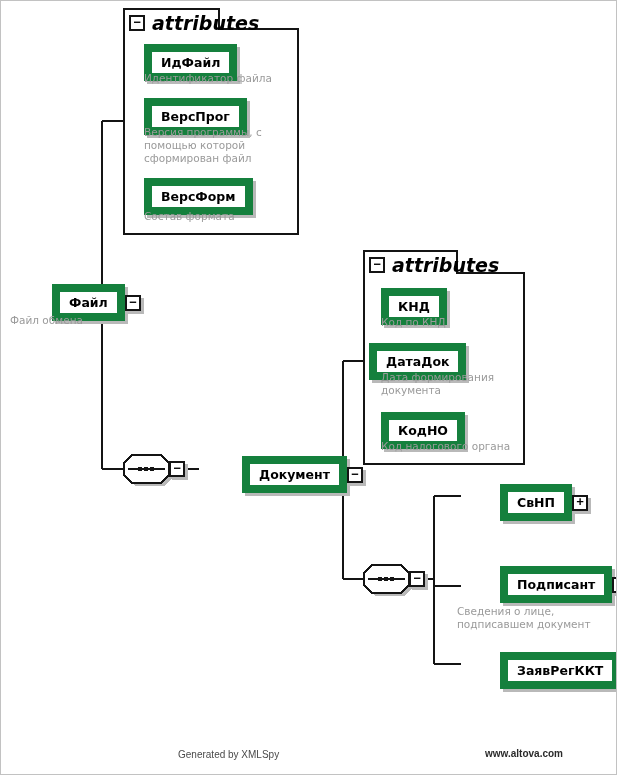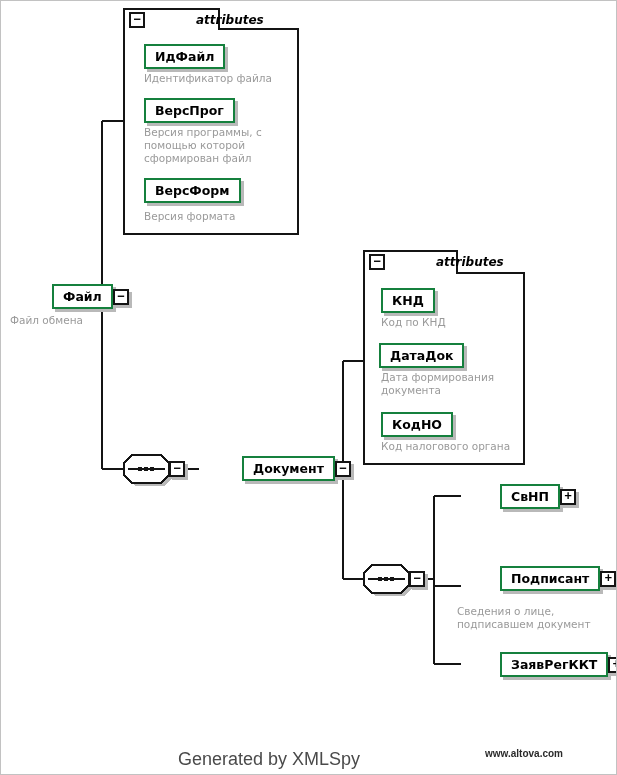--- a/index.html
+++ b/index.html
@@ -4,48 +4,47 @@
 <style>
   html,body{margin:0;padding:0;background:#fff;}
   #page{
     position:relative;width:615px;height:773px;margin:0;
     border:1px solid #c2c2c2;background:#fff;overflow:hidden;
     font-family:"DejaVu Sans",sans-serif;
   }
   #wires{position:absolute;left:0;top:0;width:617px;height:775px;}
   .node{position:absolute;display:flex;align-items:center;margin-left:44px;}
   .ebox{
-    border:2px solid #15803d;background:#fff;
+    border:8px solid #15803d;background:#fff;
     box-shadow:3px 3px 0 #b9b9b9;
     font-weight:bold;font-size:12.5px;line-height:21px;height:21px;
     padding:0 9px;white-space:nowrap;color:#000;
   }
   .expander{
     width:12px;height:12px;border:2px solid #141414;background:#fff;
     box-shadow:3px 3px 0 #b9b9b9;flex:0 0 auto;
     font-weight:bold;font-size:12px;line-height:11px;text-align:center;
     font-family:"DejaVu Sans Mono",monospace;color:#000;
   }
   .expander.abs{position:absolute;}
   .attr-item{position:absolute;}
   .anno{
     position:absolute;color:#9a9a9a;font-size:10.5px;line-height:13px;
   }
   .attr-header{
     position:absolute;display:flex;align-items:center;gap:7px;
   }
   .attr-header .expander{box-shadow:none;}
   .attr-title{
-    font-weight:bold;font-style:italic;font-size:12px;color:#000;
+    font-weight:bold;font-style:italic;font-size:19px;color:#000;
     font-family:"DejaVu Sans",sans-serif;
-    margin-left:44px;
   }
   .footer-left{
     position:absolute;left:177px;top:748px;
-    font-family:"Liberation Sans",sans-serif;font-size:18px;color:#4a4a4a;
+    font-family:"Liberation Sans",sans-serif;font-size:10px;color:#4a4a4a;
   }
   .footer-right{
     position:absolute;left:484px;top:747px;
     font-family:"Liberation Sans",sans-serif;font-size:10px;font-weight:bold;color:#2b2b2b;
   }
 </style>
 </head>
 <body>
 
 <div id="page">
@@ -102,21 +101,21 @@
   <div class="anno" style="left:143px;top:71px;width:132px">Идентификатор файла</div>
 
   <div class="attr-item" style="left:143px;top:97px">
     <div class="ebox"><span>ВерсПрог</span></div>
   </div>
   <div class="anno" style="left:143px;top:125px;width:128px">Версия программы, с помощью которой сформирован файл</div>
 
   <div class="attr-item" style="left:143px;top:177px">
     <div class="ebox"><span>ВерсФорм</span></div>
   </div>
-  <div class="anno" style="left:143px;top:209px;width:132px">Версия формата</div>
+  <div class="anno" style="left:143px;top:209px;width:132px">Состав формата</div>
 
   <div class="node" style="left:7px;top:283px">
     <div class="ebox"><span>Файл</span></div>
     <div class="expander"><span>−</span></div>
   </div>
   <div class="anno" style="left:9px;top:313px;width:110px">Файл обмена</div>
 
   <div class="expander abs" style="left:168px;top:460px"><span>−</span></div>
 
   <div class="node" style="left:197px;top:455px">
@@ -127,21 +126,21 @@
   <div class="attr-header" style="left:368px;top:253px">
     <div class="expander"><span>−</span></div>
     <span class="attr-title">attributes</span>
   </div>
 
   <div class="attr-item" style="left:380px;top:287px">
     <div class="ebox"><span>КНД</span></div>
   </div>
   <div class="anno" style="left:380px;top:315px;width:132px">Код по КНД</div>
 
-  <div class="attr-item" style="left:378px;top:342px">
+  <div class="attr-item" style="left:368px;top:342px">
     <div class="ebox"><span>ДатаДок</span></div>
   </div>
   <div class="anno" style="left:380px;top:370px;width:120px">Дата формирования документа</div>
 
   <div class="attr-item" style="left:380px;top:411px">
     <div class="ebox"><span>КодНО</span></div>
   </div>
   <div class="anno" style="left:380px;top:439px;width:142px">Код налогового органа</div>
 
   <div class="expander abs" style="left:408px;top:570px"><span>−</span></div>

